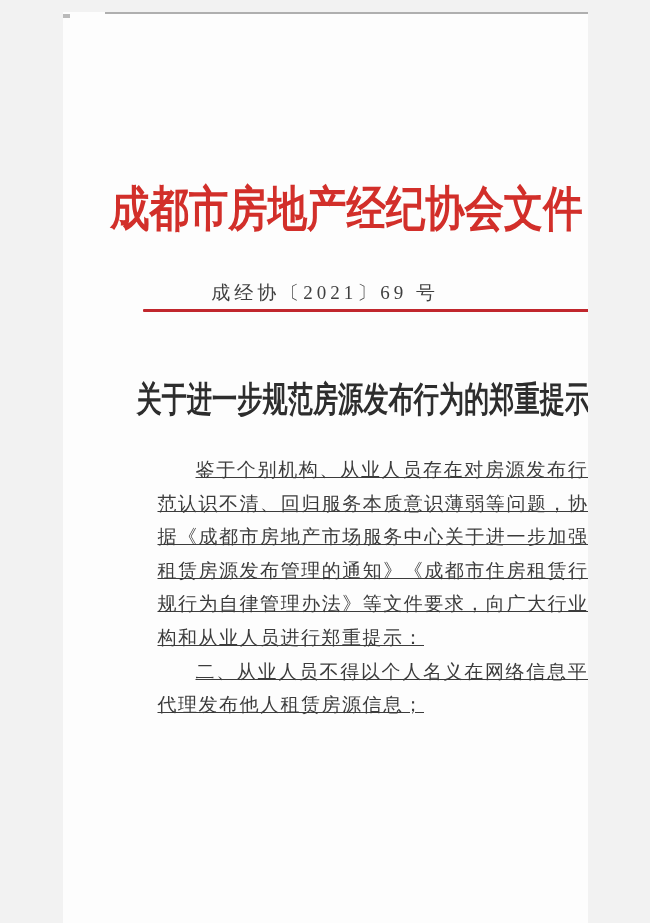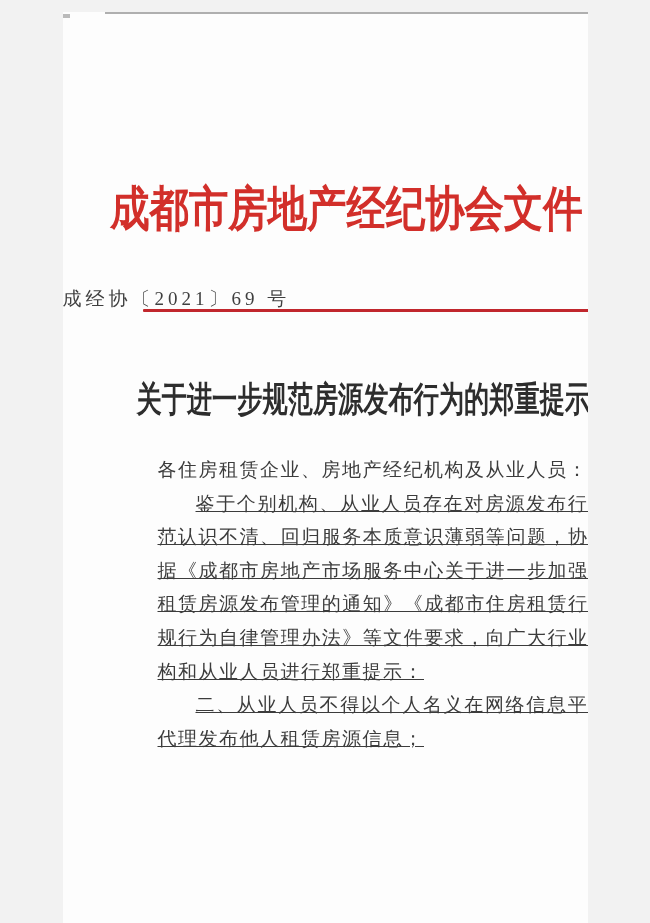--- a/index.html
+++ b/index.html
@@ -46,23 +46,24 @@
     line-height: 50px;
     font-weight: bold;
     white-space: nowrap;
     transform: scaleX(0.82);
     transform-origin: 50% 50%;
     letter-spacing: 0px;
   }
   
   .doc-number {
     position: absolute;
-    top: 274px;
+    top: 268px;
     left: 0;
     width: 100%;
+    text-align: center;
     font-size: 19px;
     letter-spacing: 4px;
     color: #3f3f3f;
   }
   
   .red-rule {
     position: absolute;
     top: 297px;
     left: 80px;
     width: 490px;
@@ -114,18 +115,17 @@
 
   <div class="header-title" style="color: rgb(210, 47, 42);">成都市房地产经纪协会文件</div>
 
   <div class="doc-number">成经协〔2021〕69 号</div>
 
   <div class="red-rule" style="background: rgb(193, 39, 45);"></div>
 
   <div class="doc-title">关于进一步规范房源发布行为的郑重提示</div>
 
   <div class="body-text" style="color: rgb(60, 60, 60);">
-    <p>各住房租赁企业、房地产经纪机构及从业人员：</p>
     <p class="indent">鉴于个别机构、从业人员存在对房源发布行为规范认识不清、回归服务本质意识薄弱等问题，协会依据《成都市房地产市场服务中心关于进一步加强住房租赁房源发布管理的通知》《成都市住房租赁行业违规行为自律管理办法》等文件要求，向广大行业内机构和从业人员进行郑重提示：</p>
     <p class="indent">二、从业人员不得以个人名义在网络信息平台上代理发布他人租赁房源信息；</p>
   </div>
 
 </div>
 
 </body></html>

